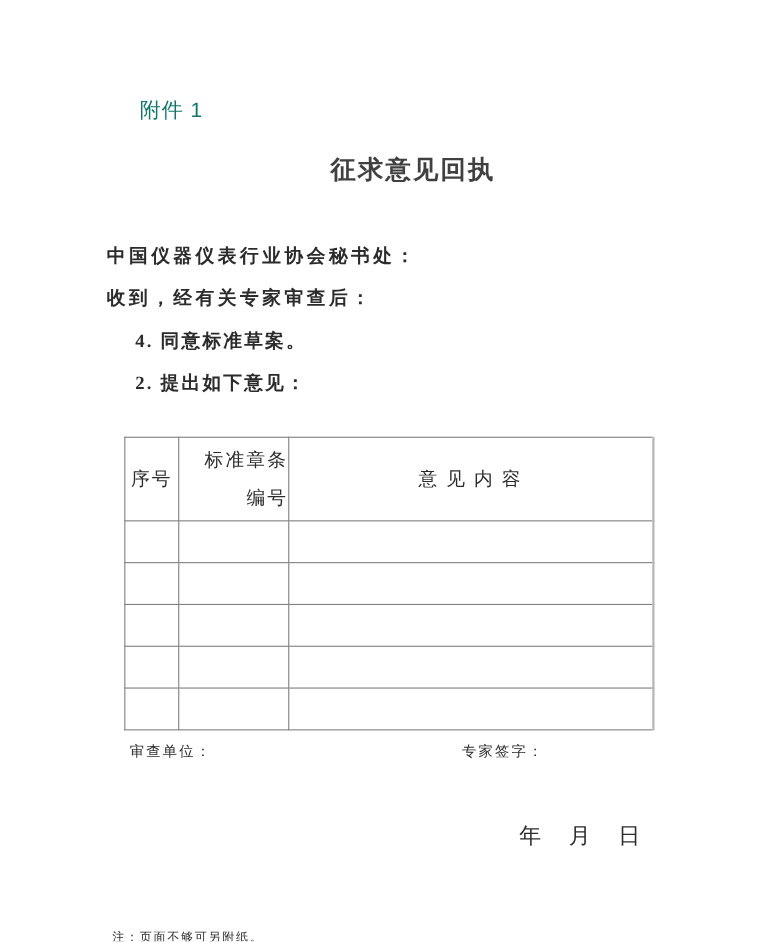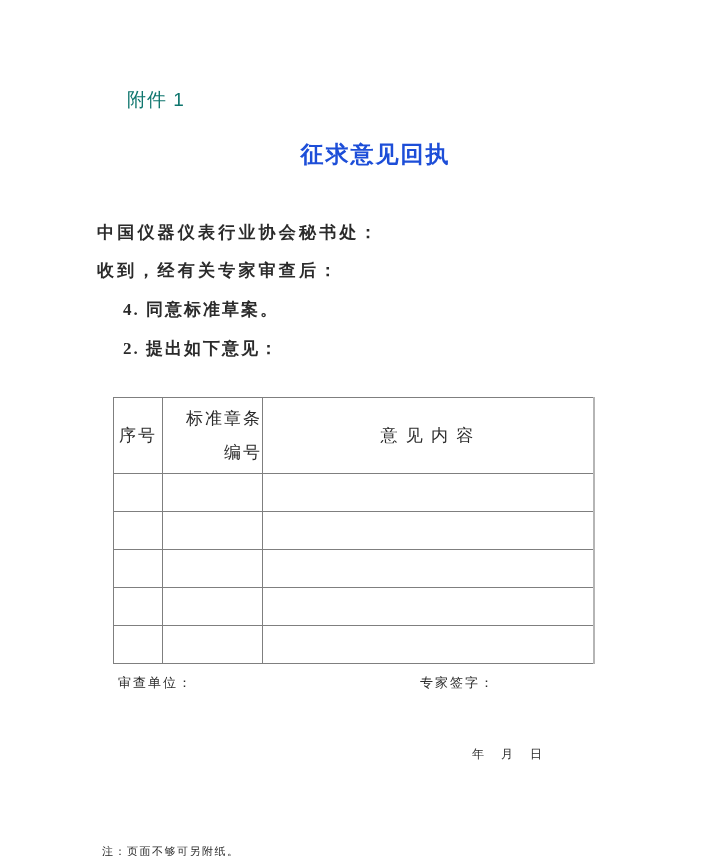--- a/index.html
+++ b/index.html
@@ -29,21 +29,21 @@
     top: 139px;
     text-align: center;
   }
   .doc-title {
     display: inline-block;
     margin: 0;
     font-family: "Liberation Sans", "DejaVu Sans", sans-serif;
     font-size: 23px;
     font-weight: 700;
     letter-spacing: 2px;
-    color: #1d4ed8;
+    color: #404040;
   }
   .body-block {
     position: absolute;
     left: 97px;
     right: 95px;
     top: 213px;
     font-weight: bold;
   }
   .line {
     height: 38.6px;
@@ -83,21 +83,21 @@
     font-size: 13px;
     letter-spacing: 2px;
     white-space: pre;
   }
   .sign-label.review { left: 118px; }
   .sign-label.expert { left: 420px; }
   .date-line {
     position: absolute;
     left: 472px;
     top: 746px;
-    font-size: 12px;
+    font-size: 20px;
     letter-spacing: 2.5px;
     white-space: pre;
   }
   .note-line {
     position: absolute;
     left: 102px;
     top: 844px;
     font-size: 11px;
     letter-spacing: 1.5px;
     white-space: pre;

